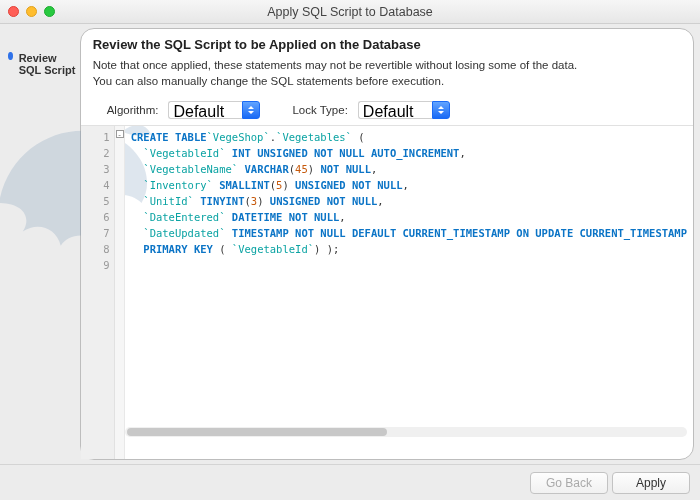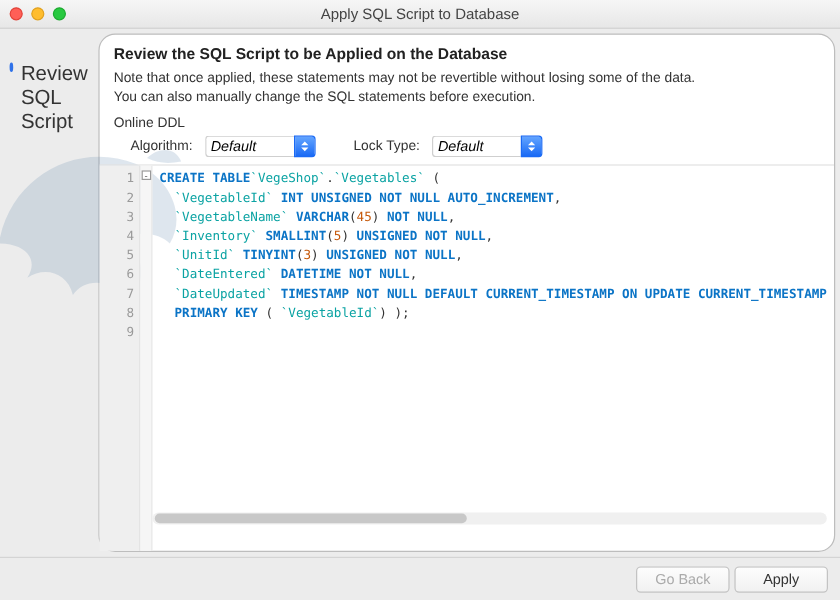--- a/index.html
+++ b/index.html
@@ -7,32 +7,32 @@
   .titlebar { height: 24px; background: linear-gradient(#f6f6f6,#e7e7e7); border-bottom: 1px solid #cfcfcf; display: flex; align-items: center; padding: 0 8px; position: relative; }
   .traffic { display: flex; gap: 7px; }
   .tl { width: 11px; height: 11px; border-radius: 50%; }
   .tl.red { background: #ff5f57; border: 0.5px solid #e24238; }
   .tl.yel { background: #ffbd2e; border: 0.5px solid #e1a11e; }
   .tl.grn { background: #28c940; border: 0.5px solid #1dab30; }
   .title { position: absolute; left: 0; right: 0; text-align: center; font-size: 12.5px; color: #444; }
   .body { display: flex; height: calc(100% - 24px - 36px); }
   .sidebar { width: 132px; padding: 28px 4px 4px 8px; position: relative; }
   .dolphin { position: absolute; left: -20px; top: 60px; width: 190px; height: 200px; opacity: 0.18; pointer-events: none; }
-  .step { display: flex; align-items: flex-start; gap: 6px; font-size: 17px; color: #333; margin-bottom: 8px; position: relative; z-index: 2; }
+  .step { display: flex; align-items: flex-start; gap: 6px; font-size: 11px; color: #333; margin-bottom: 8px; position: relative; z-index: 2; font-weight: bold; }
   .dot { width: 8px; height: 8px; border-radius: 50%; }
   .dot.active { background: #2f72e9; }
   .dot.pending { background: #fff; border: 1.5px solid #aaa; }
   .main { flex: 1; border: 1px solid #bdbdbd; background: #fff; margin: 4px 6px 4px 0; display: flex; flex-direction: column; border-radius: 14px; }
   .mhdr { padding: 8px 12px 4px; }
   .mhdr h1 { font-size: 13px; font-weight: bold; color: #222; }
   .desc { padding: 2px 12px 6px; font-size: 11.5px; color: #333; line-height: 1.35; }
   .ddlrow { padding: 2px 12px 6px; font-size: 11.5px; color: #333; }
   .ddlrow .fields { display: flex; align-items: center; gap: 10px; margin-top: 4px; padding-left: 14px; }
   .sel-wrap { display: inline-flex; align-items: center; }
-  .sel { -webkit-appearance: none; appearance: none; font-size: 12px; padding: 1px 4px; border: 1px solid #cfcfcf; border-right: none; background: #fff; height: 18px; min-width: 74px; border-radius: 3px 0 0 3px; font-style: italic; }
+  .sel { -webkit-appearance: none; appearance: none; font-size: 16px; padding: 1px 4px; border: 1px solid #cfcfcf; border-right: none; background: #fff; height: 18px; min-width: 74px; border-radius: 3px 0 0 3px; }
   .sel-btn { width: 18px; height: 18px; background: linear-gradient(#62a4ff,#1a6af5); border: 1px solid #1a6af5; border-radius: 0 3px 3px 0; display: inline-flex; align-items: center; justify-content: center; }
   .sel-btn svg { width: 10px; height: 10px; }
   .editor { flex: 1; display: flex; border-top: 1px solid #e1e1e1; min-height: 0; }
   .gutter { width: 34px; background: #efefef; border-right: 1px solid #e1e1e1; color: #9a9a9a; font-family: Menlo, monospace; font-size: 10.5px; text-align: right; padding: 3px 4px 3px 2px; line-height: 16px; position: relative; }
   .fold { width: 10px; background: #f6f6f6; border-right: 1px solid #e8e8e8; position: relative; }
   .fold .box { position: absolute; top: 4px; left: 1px; width: 8px; height: 8px; border: 1px solid #999; font-size: 8px; line-height: 7px; text-align: center; color: #666; background: #fff; }
   .code { flex: 1; font-family: Menlo, monospace; font-size: 10.5px; line-height: 16px; padding: 3px 6px; white-space: pre; overflow: hidden; color: #333; }
   .kw { color: #0b74c6; font-weight: bold; }
   .ty { color: #0b74c6; font-weight: bold; }
   .id { color: #0ba3a3; }
@@ -76,21 +76,20 @@
 
   <div class="main">
     <div class="mhdr">
       <h1>Review the SQL Script to be Applied on the Database</h1>
     </div>
     <div class="desc">
       <div>Note that once applied, these statements may not be revertible without losing some of the data.</div>
       <div>You can also manually change the SQL statements before execution.</div>
     </div>
     <div class="ddlrow">
-      <div>Online DDL</div>
       <div class="fields">
         <span>Algorithm:</span>
         <span class="sel-wrap">
           <select class="sel"><option>Default</option></select>
           <span class="sel-btn">
             <svg viewBox="0 0 10 10">
                 <path fill="#fff" d="M2 4 L5 1 L8 4 Z M2 6 L5 9 L8 6 Z"></path>
               </svg>
           </span>
         </span>

